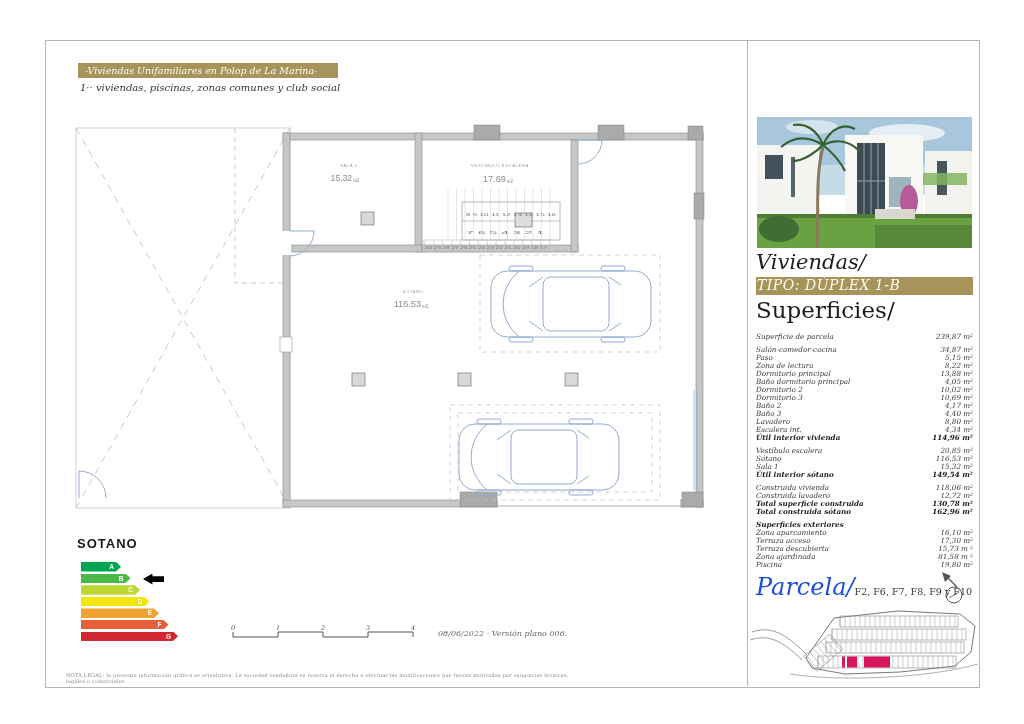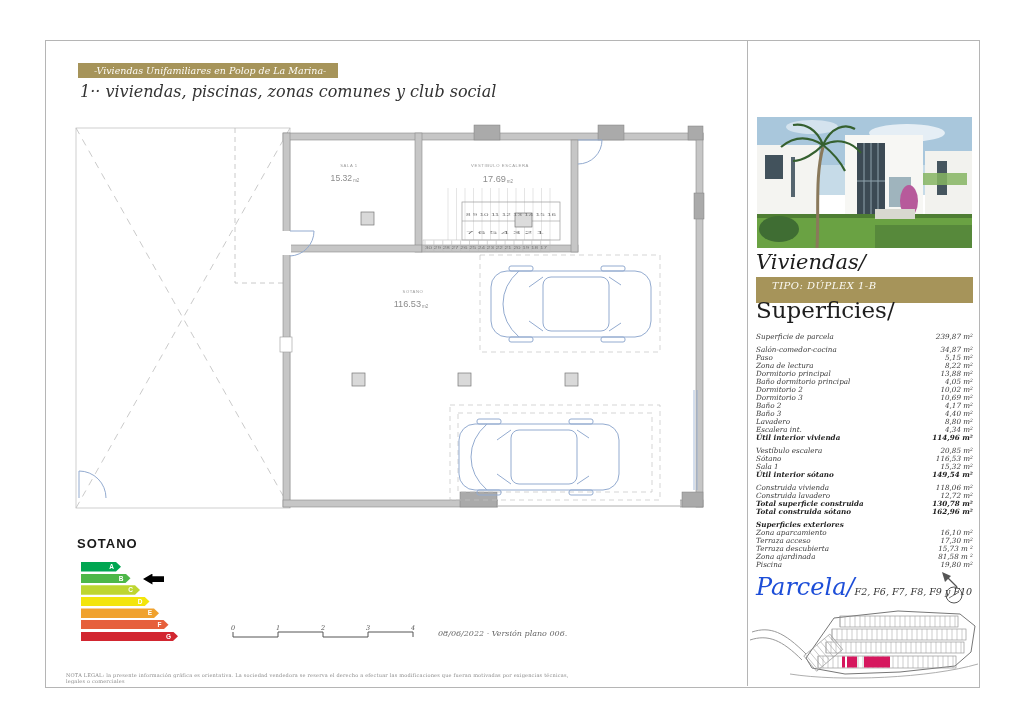--- a/index.html
+++ b/index.html
@@ -4,22 +4,22 @@
 <style>
   html,body{margin:0;padding:0;background:#fff;}
   body{width:1024px;height:724px;position:relative;overflow:hidden;
        font-family:"DejaVu Serif",serif;color:#222;}
   .abs{position:absolute;}
   
   #sheet-border{left:45px;top:40px;width:933px;height:646px;border:1px solid #b5b5b5;}
   #sheet-divider{left:747px;top:40px;width:0;height:646px;border-left:1px solid #b5b5b5;}
   
   #hdr-banner{left:78px;top:63px;width:260px;height:15px;background:var(--gold);
-    color:#fdfcf7;font-style:italic;font-size:9.5px;line-height:15px;padding-left:16px;box-sizing:border-box;}
-  #hdr-sub{left:80px;top:82px;font-style:italic;font-size:16px;color:#333;}
+    color:#fdfcf7;font-style:italic;font-size:9.5px;line-height:15px;padding-left:7px;box-sizing:border-box;}
+  #hdr-sub{left:80px;top:82px;font-style:italic;font-size:10px;color:#333;}
   
   #plan-wrap{left:68px;top:115px;width:655px;height:400px;}
   .pname{font-family:"Liberation Sans",sans-serif;font-size:4.2px;fill:#9a9a9a;letter-spacing:.6px;}
   .parea{font-family:"Liberation Sans",sans-serif;font-size:8.6px;fill:#8c8c8c;}
   .punit{font-size:4.5px;}
   .pnum{font-family:"Liberation Sans",sans-serif;font-size:3.6px;fill:#777;}
   #floor-label{left:77px;top:536px;font-family:"Liberation Sans",sans-serif;
      font-weight:bold;font-size:13px;letter-spacing:1px;color:#1a1a1a;}
   
   #energy-label{left:81px;top:562px;width:150px;height:85px;}
@@ -32,33 +32,33 @@
     clip-path:polygon(0 50%,45% 0,45% 24%,100% 24%,100% 76%,45% 76%,45% 100%);}
   
   #scale-wrap{left:231px;top:624px;width:200px;height:20px;}
   .snum{font-family:"DejaVu Serif",serif;font-style:italic;font-size:6.5px;fill:#555;}
   #scale-caption{left:420px;top:629px;font-style:italic;font-size:8px;color:#666;padding-left:18px;}
   
   #legal-note{left:66px;top:672px;width:520px;font-size:5px;color:#8a8a8a;letter-spacing:.2px;}
   
   #villa-photo{left:757px;top:117px;width:215px;height:131px;}
   #sb-title{left:756px;top:250px;font-style:italic;font-size:21px;color:#1d1d1d;}
-  #type-banner{left:756px;top:277px;width:217px;height:26px;background:var(--gold);
-    color:#fbfaf4;font-style:italic;font-size:10px;line-height:17px;padding-left:16px;
+  #type-banner{left:756px;top:277px;width:217px;height:18px;background:var(--gold);
+    color:#fbfaf4;font-style:italic;font-size:14px;line-height:17px;padding-left:1px;
     letter-spacing:.5px;box-sizing:border-box;}
   #sup-title{left:756px;top:297px;font-size:23px;color:#1d1d1d;}
   #sup-table{left:756px;top:333px;width:217px;}
   .sgroup{margin-bottom:5px;}
   .srow{display:flex;justify-content:space-between;font-style:italic;font-size:7.2px;
     line-height:8px;color:#3a3a3a;}
   .srow.bold{font-weight:bold;color:#222;}
   .sval{white-space:nowrap;}
   #parcela-row{left:756px;top:573px;width:217px;}
   #parcela-title{font-style:italic;font-size:24px;color:#1d4ed8;display:inline;}
-  #parcela-codes{font-style:italic;font-size:9.5px;color:#333;}
+  #parcela-codes{font-size:9.5px;color:#333;}
   #compass{left:938px;top:572px;width:30px;height:34px;}
   #site-plan{left:750px;top:606px;width:232px;height:80px;}
 </style>
 </head>
 <body>
 
 <div class="abs" id="sheet-border"></div>
 <div class="abs" id="sheet-divider"></div>
 
 <div class="abs" id="hdr-banner">-Viviendas Unifamiliares en Polop de La Marina-</div>

